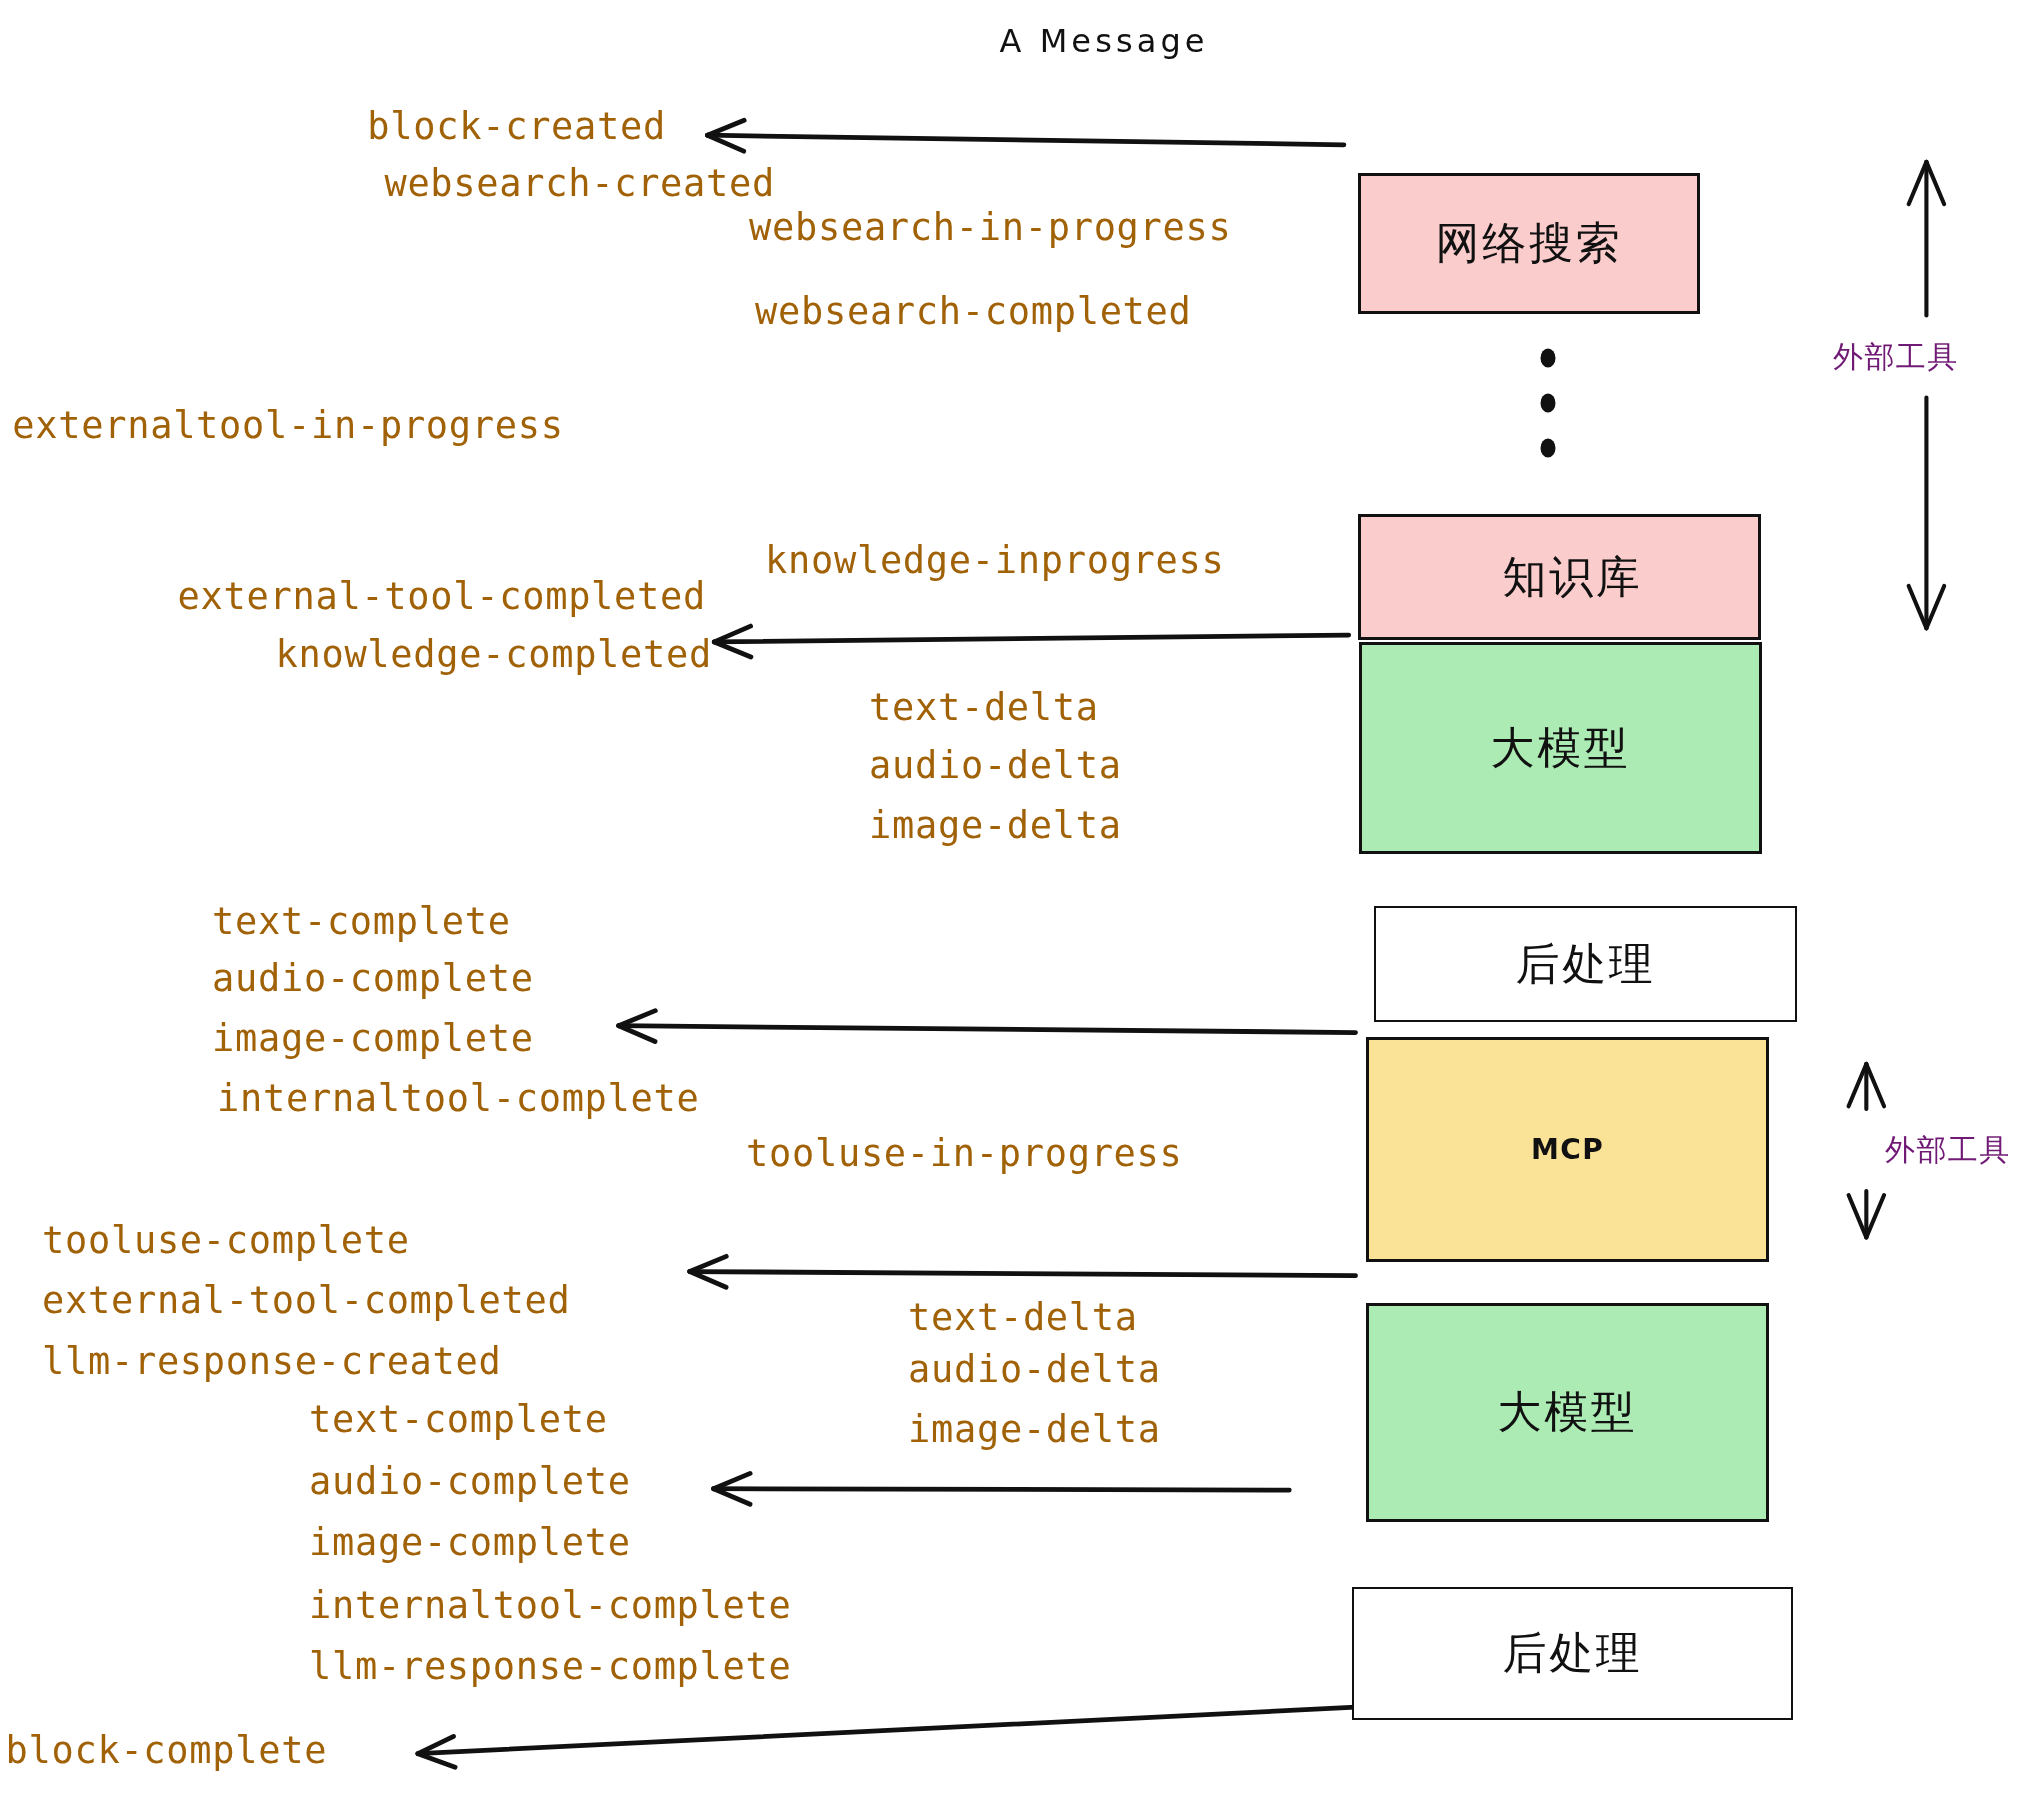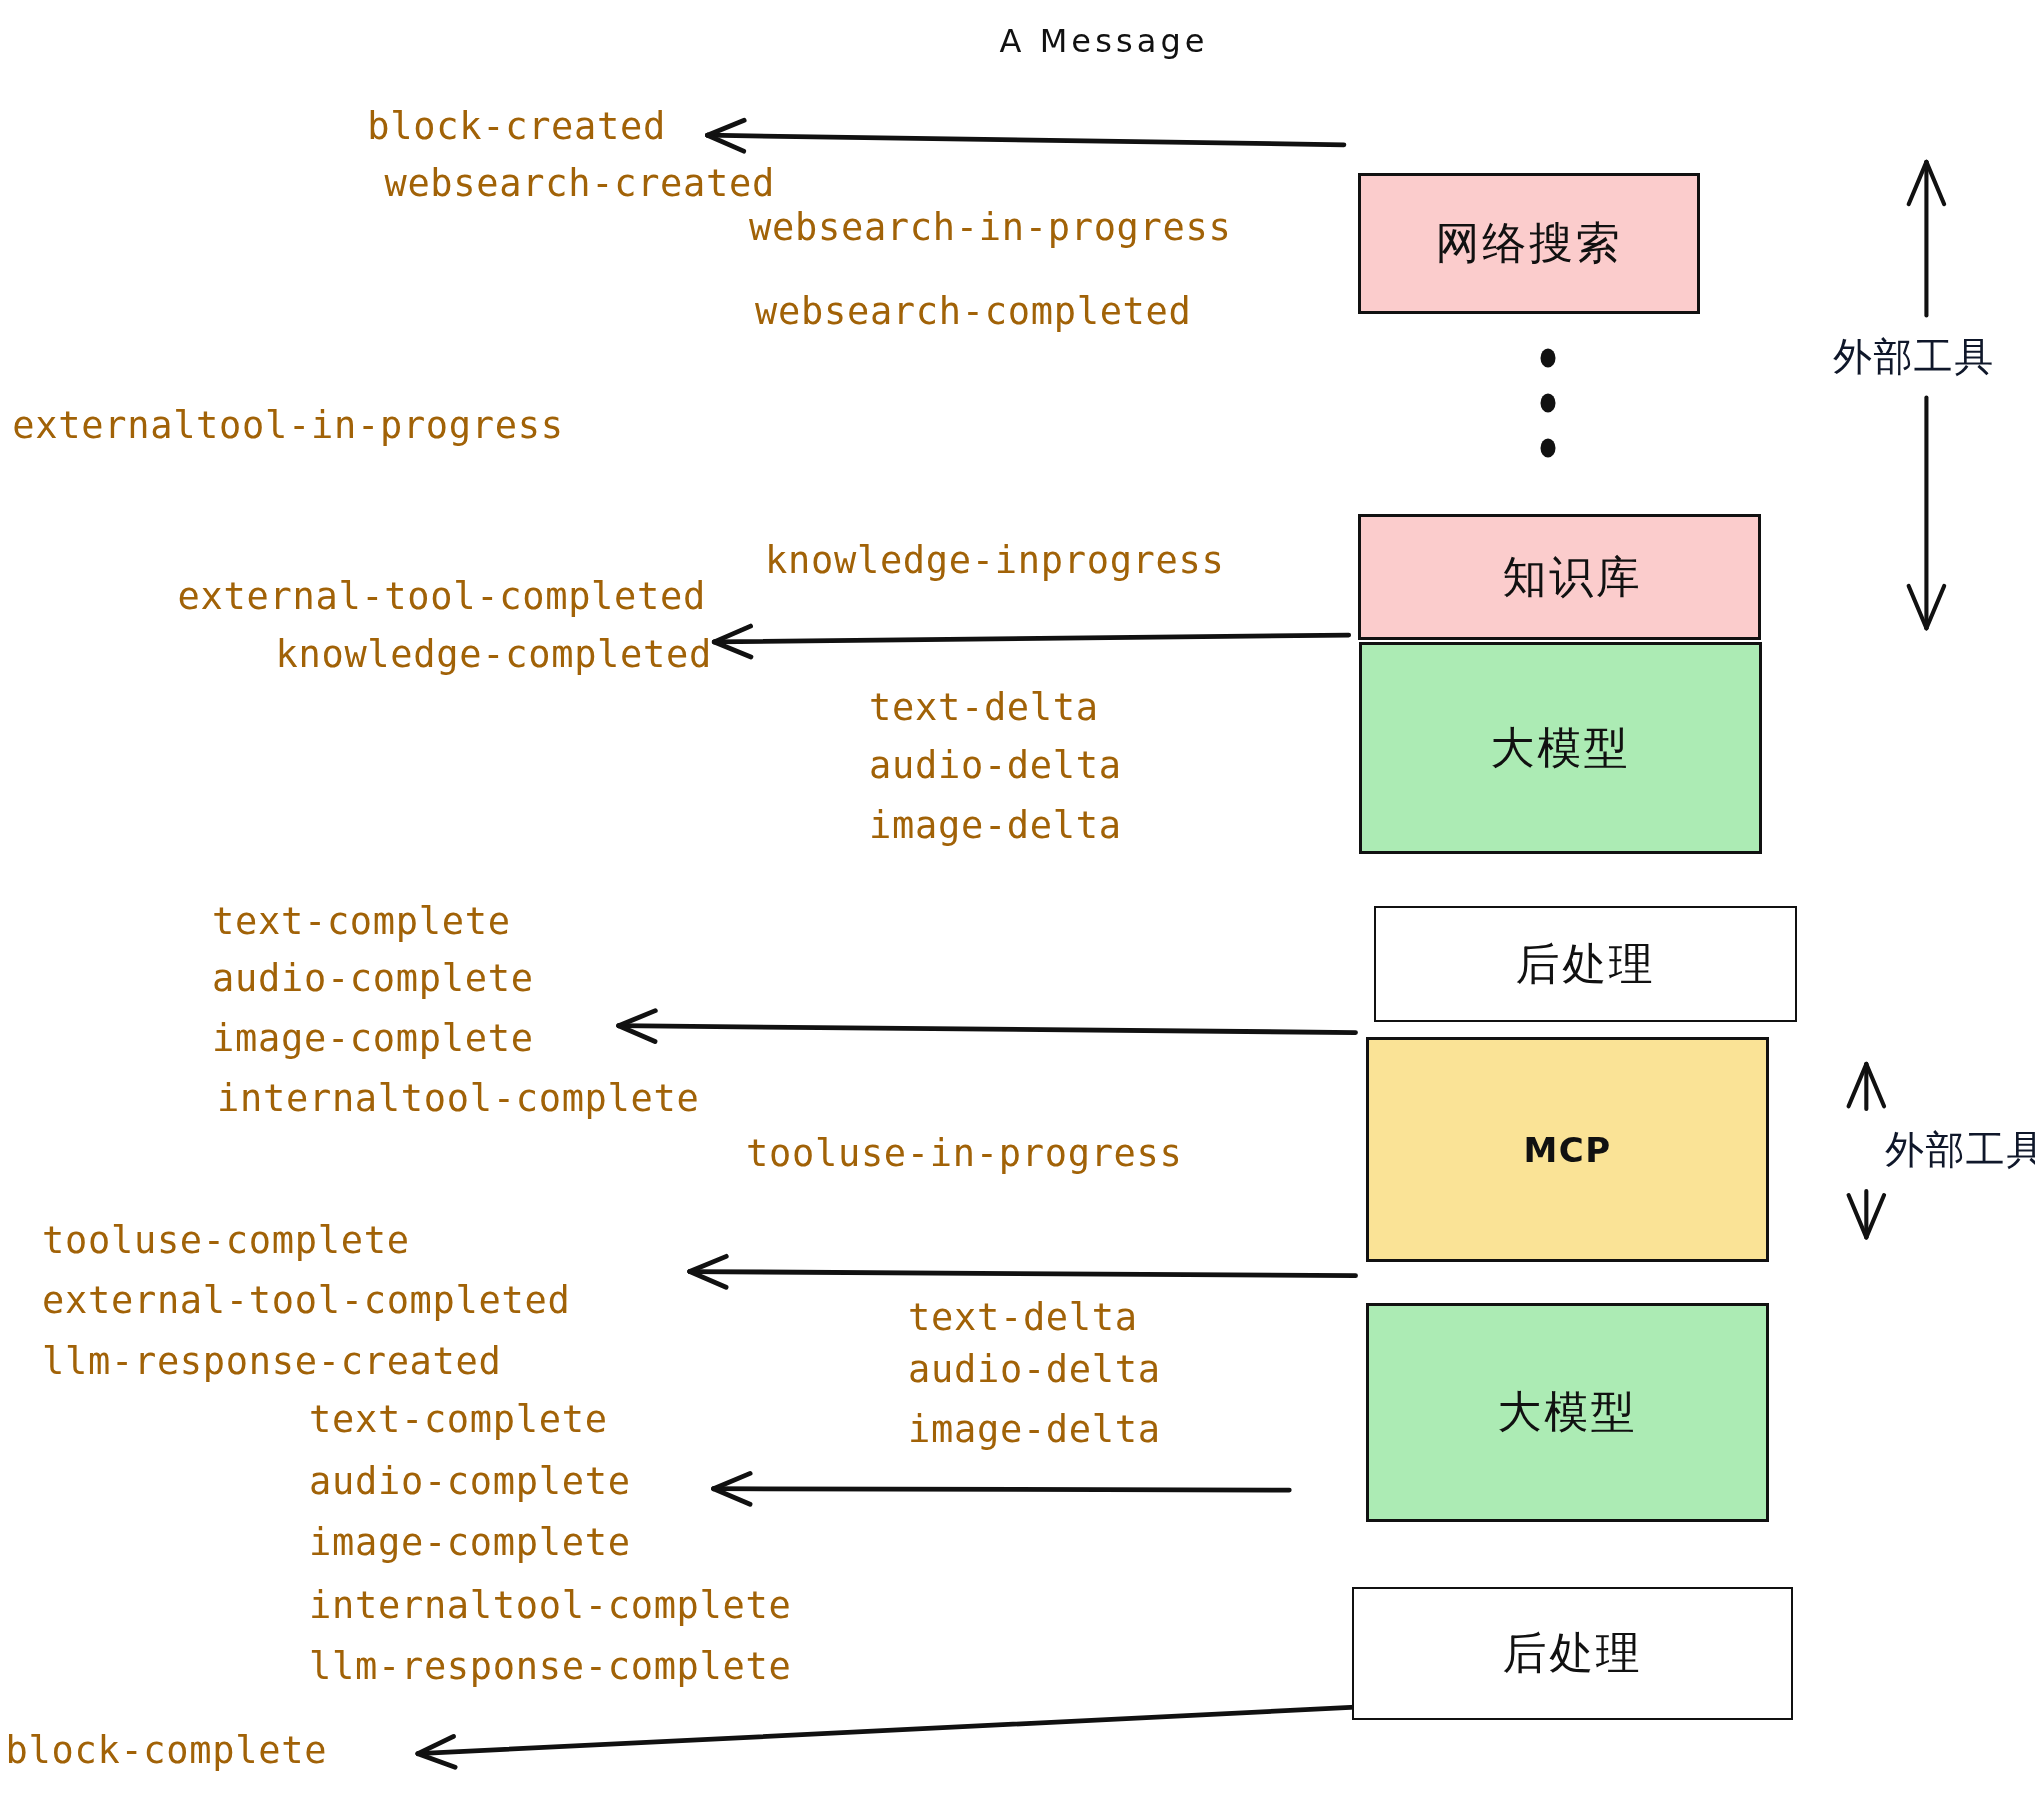--- a/index.html
+++ b/index.html
@@ -47,32 +47,32 @@
     align-items:center;
     justify-content:center;
     font-family:"DejaVu Sans","Liberation Sans",sans-serif;
     font-size:44px;
     letter-spacing:2.7px;
     color:#111111;
   }
   .node.thin{border-width:2.7px;}
   .node.mono{
     font-family:"DejaVu Sans","Liberation Sans",sans-serif;
-    font-size:34px;
+    font-size:28px;
     font-weight:700;
     letter-spacing:1.4px;
   }
 
   
   .side-label{
     position:absolute;
     font-family:"DejaVu Sans","Liberation Sans",sans-serif;
-    font-size:39px;
+    font-size:30px;
     letter-spacing:1.4px;
-    color:#0f172a;
+    color:#701a75;
     white-space:nowrap;
     transform:translate(0,-50%);
   }
 
   .dot{
     position:absolute;
     width:15px;height:19px;
     background:#111;
     border-radius:50%;
     transform:translate(-50%,-50%);

